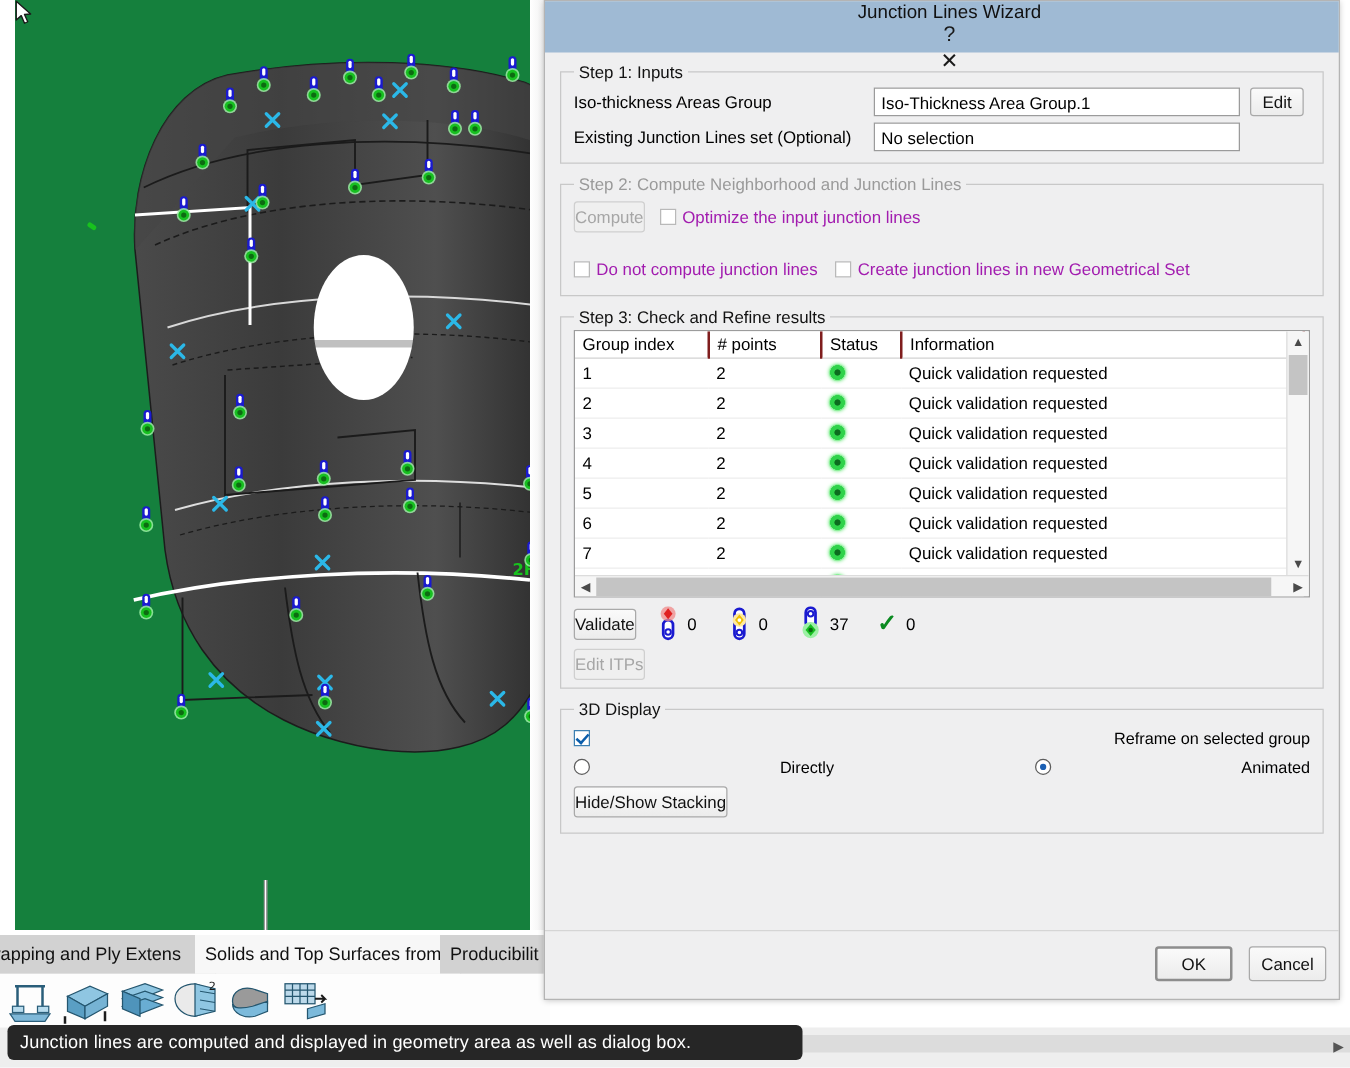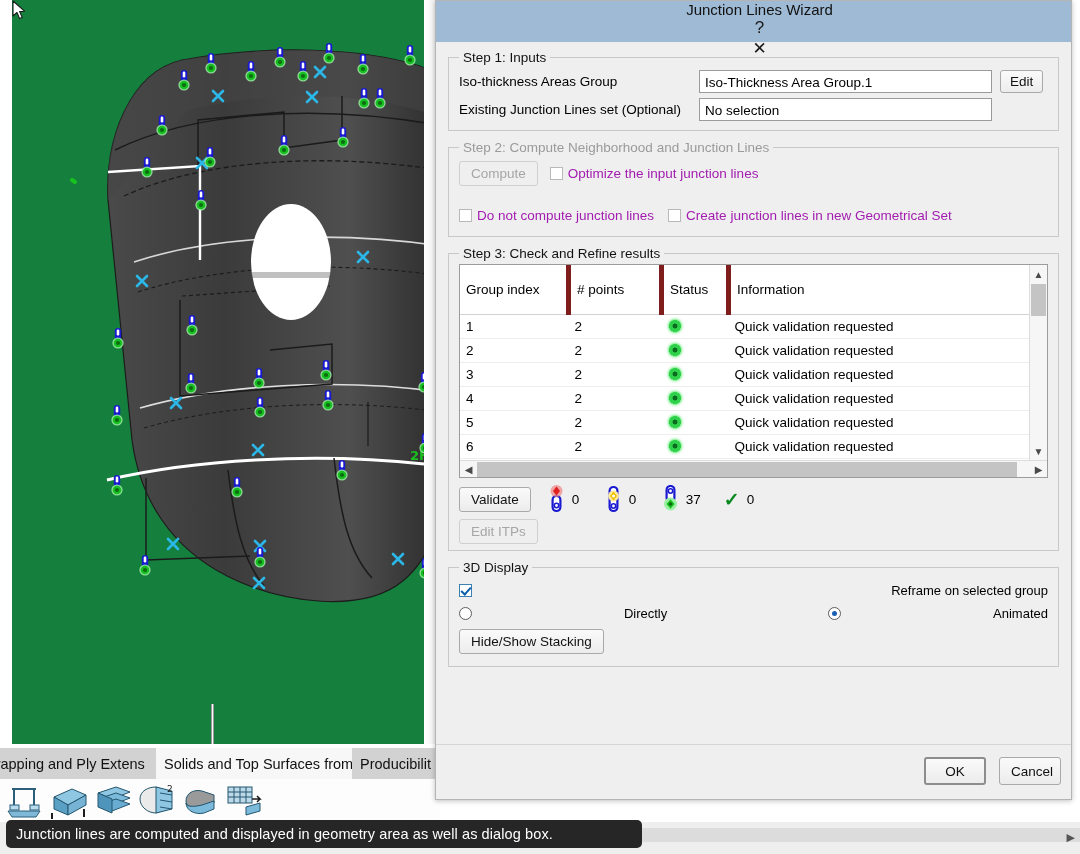--- a/index.html
+++ b/index.html
@@ -63,42 +63,42 @@
   fieldset.grp>legend{font-size:13.5px;padding:0 4px;color:#121212;}
   fieldset.grp.dis>legend{color:#9a9a9a;}
 
   
   .row{display:flex;align-items:center;margin-top:5px;}
   .lbl{font-size:13.5px;white-space:nowrap;}
   .tf{border:1px solid #9b9b9b;background:#fff;height:23px;line-height:23px;
       font-size:13.5px;padding:0 5px;box-sizing:border-box;color:#000;}
   .btn{background:linear-gradient(#fafafa,#ececec);border:1px solid #a9a9a9;border-radius:3px;
        font-family:"Liberation Sans",sans-serif;font-size:13.5px;color:#111;
-       height:25px;padding:0 11px;cursor:default;box-sizing:border-box;}
+       height:25px;padding:0 0;cursor:default;box-sizing:border-box;}
   .btn.dis{color:#a6a6a6;background:#efefef;border-color:#cfcfcf;}
   .btn.def{border:2px solid #8d8d8d;}
 
   
   .cb{width:13px;height:13px;border:1px solid #3c7fb1;background:#fff;display:inline-block;
       position:relative;box-sizing:border-box;vertical-align:-2px;margin-right:5px;flex:none;}
   .cb.on:after{content:"";position:absolute;left:3px;top:0px;width:4px;height:8px;
       border:solid #0a5dab;border-width:0 2px 2px 0;transform:rotate(42deg);}
   .cb.dis{border-color:#b9b9b9;}
   .rd{width:13px;height:13px;border:1px solid #5d5d5d;border-radius:50%;background:#fff;
       display:inline-block;position:relative;box-sizing:border-box;vertical-align:-2px;margin-right:5px;flex:none;}
   .rd.on:after{content:"";position:absolute;left:3px;top:3px;width:5px;height:5px;border-radius:50%;background:#1a5fb4;}
   .ckline{display:flex;align-items:center;font-size:13px;margin-top:8px;justify-content:space-between;}
   .dim{color:#a21caf;}
 
   
   #tblwrap{border:1px solid #9c9c9c;background:#fff;height:212px;position:relative;
            overflow:hidden;margin-top:3px;}
   table#grid{border-collapse:collapse;width:584px;table-layout:fixed;}
-  #grid th{font-weight:normal;font-size:13.5px;text-align:left;padding:17px 6px;
-           border-right:5px solid #7f1d1d;border-bottom:1px solid #d2d2d2;background:#fff;}
+  #grid th{font-weight:normal;font-size:13.5px;text-align:left;padding:3px 6px;
+           border-right:2px solid #7f1d1d;border-bottom:1px solid #d2d2d2;background:#fff;}
   #grid td{font-size:13.5px;padding:3px 6px;border-bottom:1px solid #ededed;background:#fff;height:17px;}
   .c0{width:94px;} .c1{width:76px;} .c2{width:50px;} .c3{width:auto;}
   .statusdot{display:inline-block;width:14px;height:14px;border-radius:50%;
     background:radial-gradient(circle at 50% 50%,#0b6b1e 0 22%,#2fd24a 28% 58%,#8df09a 62% 100%);
     box-shadow:0 0 3px #6ee87f;vertical-align:-2px;}
 
   #vscroll{position:absolute;right:0;top:0;width:17px;height:195px;background:#f6f6f6;border-left:1px solid #dcdcdc;}
   #vthumb{position:absolute;left:1px;top:19px;width:15px;height:32px;background:#c4c4c4;}
   .sarrow{position:absolute;left:0;width:17px;height:18px;display:flex;align-items:center;justify-content:center;
           font-size:10px;color:#4a4a4a;}

